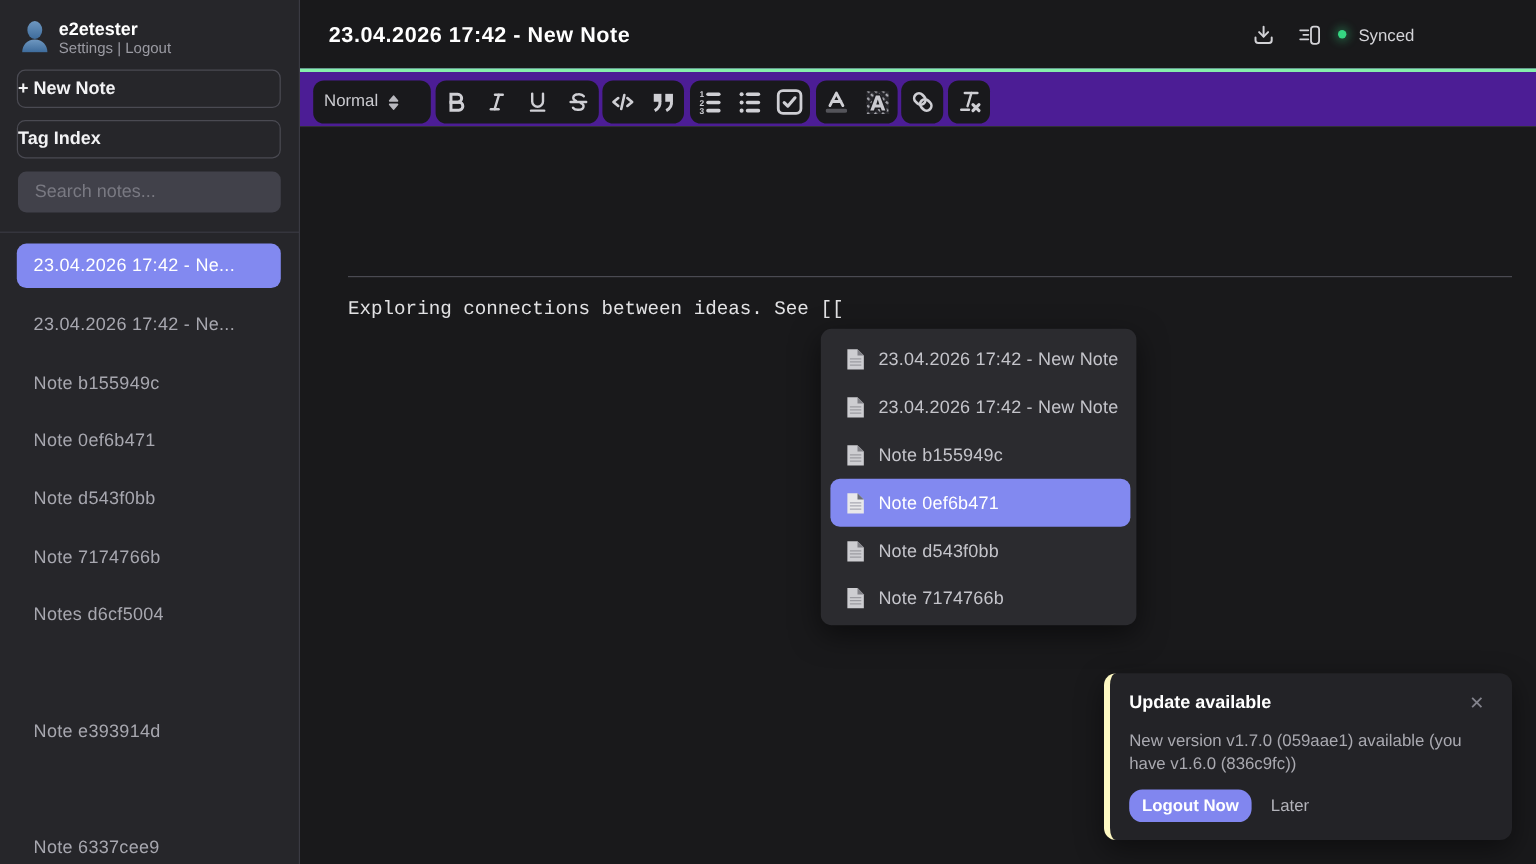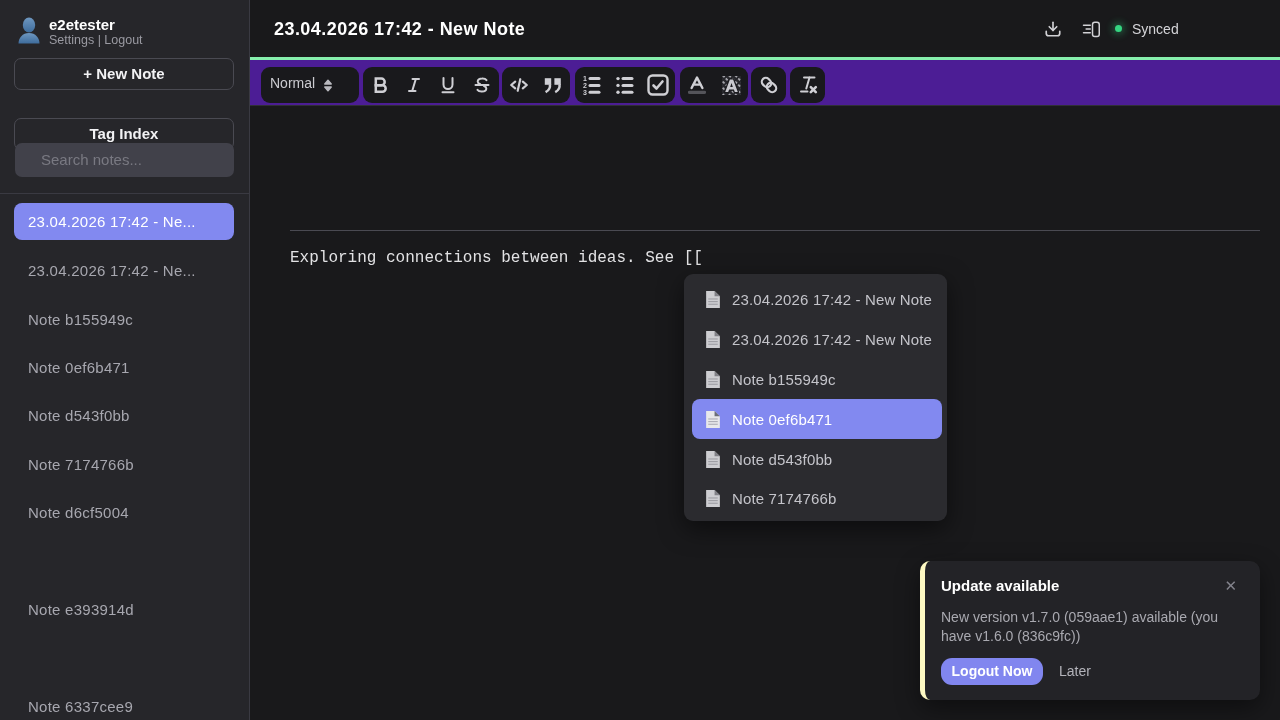--- a/index.html
+++ b/index.html
@@ -6,25 +6,25 @@
   html,body { width:1280px; height:720px; overflow:hidden; background:#19191b;
     font-family:"Liberation Sans", sans-serif; }
   
   #sidebar { position:absolute; left:0; top:0; width:250px; height:720px;
     background:#26262a; border-right:1px solid #3a3a42; }
   #user { position:absolute; left:18px; top:16px; }
   #user svg { position:absolute; left:0; top:1px; }
   #uname { position:absolute; left:31px; top:0px; font-size:15px; font-weight:bold; color:#fff; white-space:nowrap; }
   #ulinks { position:absolute; left:31px; top:17px; font-size:12.5px; color:#9a9aa2; white-space:nowrap; }
   .sbtn { position:absolute; left:14px; width:220px; height:32px; border:1px solid #4a4a52;
-    border-radius:7px; color:#f2f2f4; font-size:15px; font-weight:600; text-align:center; line-height:30px; }
+    border-radius:7px; color:#f2f2f4; font-size:15px; font-weight:600; line-height:30px; }
   #btn-new { top:58px; }
-  #btn-tag { top:100px;margin-top:18px; }
+  #btn-tag { top:100px; }
   #search { position:absolute; left:15px; top:143px; width:219px; height:34px; background:#41414a;
-    border-radius:7px; color:#797982; font-size:15px; line-height:34px; padding-left:26px; }
+    border-radius:7px; color:#797982; font-size:15px; line-height:34px; padding-left:14px; }
   #sep { position:absolute; left:0; top:193px; width:250px; border-top:1px solid #3a3a42; }
   .nitem { position:absolute; left:14px; width:220px; height:37px; line-height:37px;
     color:#a7a7af; font-size:15px; padding-left:14px; white-space:nowrap; overflow:hidden; letter-spacing:0.25px; }
   .nitem.active { background:#8289f0; border-radius:8px; color:#fff; font-weight:500; }
   
   #header { position:absolute; left:250px; top:0; width:1030px; height:57px; background:#19191b; }
   #htitle { position:absolute; left:24px; top:19px; font-size:18px; font-weight:bold; color:#fff; letter-spacing:0.45px; }
   #ic-dl { position:absolute; left:794px; top:20px; }
   #ic-panel { position:absolute; left:832px; top:20px; }
   #dot { position:absolute; left:1115px; top:25px; width:7px; height:7px; border-radius:50%;
@@ -79,21 +79,21 @@
   <div class="sbtn" id="btn-new">+ New Note</div>
   <div class="sbtn" id="btn-tag">Tag Index</div>
   <div id="search">Search notes...</div>
   <div id="sep"></div>
   <div class="nitem active" style="top:203px">23.04.2026 17:42 - Ne...</div>
   <div class="nitem" style="top:252px">23.04.2026 17:42 - Ne...</div>
   <div class="nitem" style="top:301px">Note b155949c</div>
   <div class="nitem" style="top:349px">Note 0ef6b471</div>
   <div class="nitem" style="top:397px">Note d543f0bb</div>
   <div class="nitem" style="top:446px">Note 7174766b</div>
-  <div class="nitem" style="top:494px">Note d6cf5004</div>
+  <div class="nitem" style="top:494px">Notes d6cf5004</div>
   <div class="nitem" style="top:591px">Note e393914d</div>
   <div class="nitem" style="top:688px">Note 6337cee9</div>
 </div>
 
 <div id="header">
   <div id="htitle">23.04.2026 17:42 - New Note</div>
 </div>
 <svg id="ic-dl" style="position:absolute;left:1044px;top:20px" width="18" height="18" viewBox="0 0 24 24" fill="none" stroke="#d2d2d6" stroke-width="2.2" stroke-linecap="round" stroke-linejoin="round">
   <path d="M21 15v3a3 3 0 0 1-3 3H6a3 3 0 0 1-3-3v-3"></path>
   <polyline points="7 9 12 14 17 9"></polyline>

